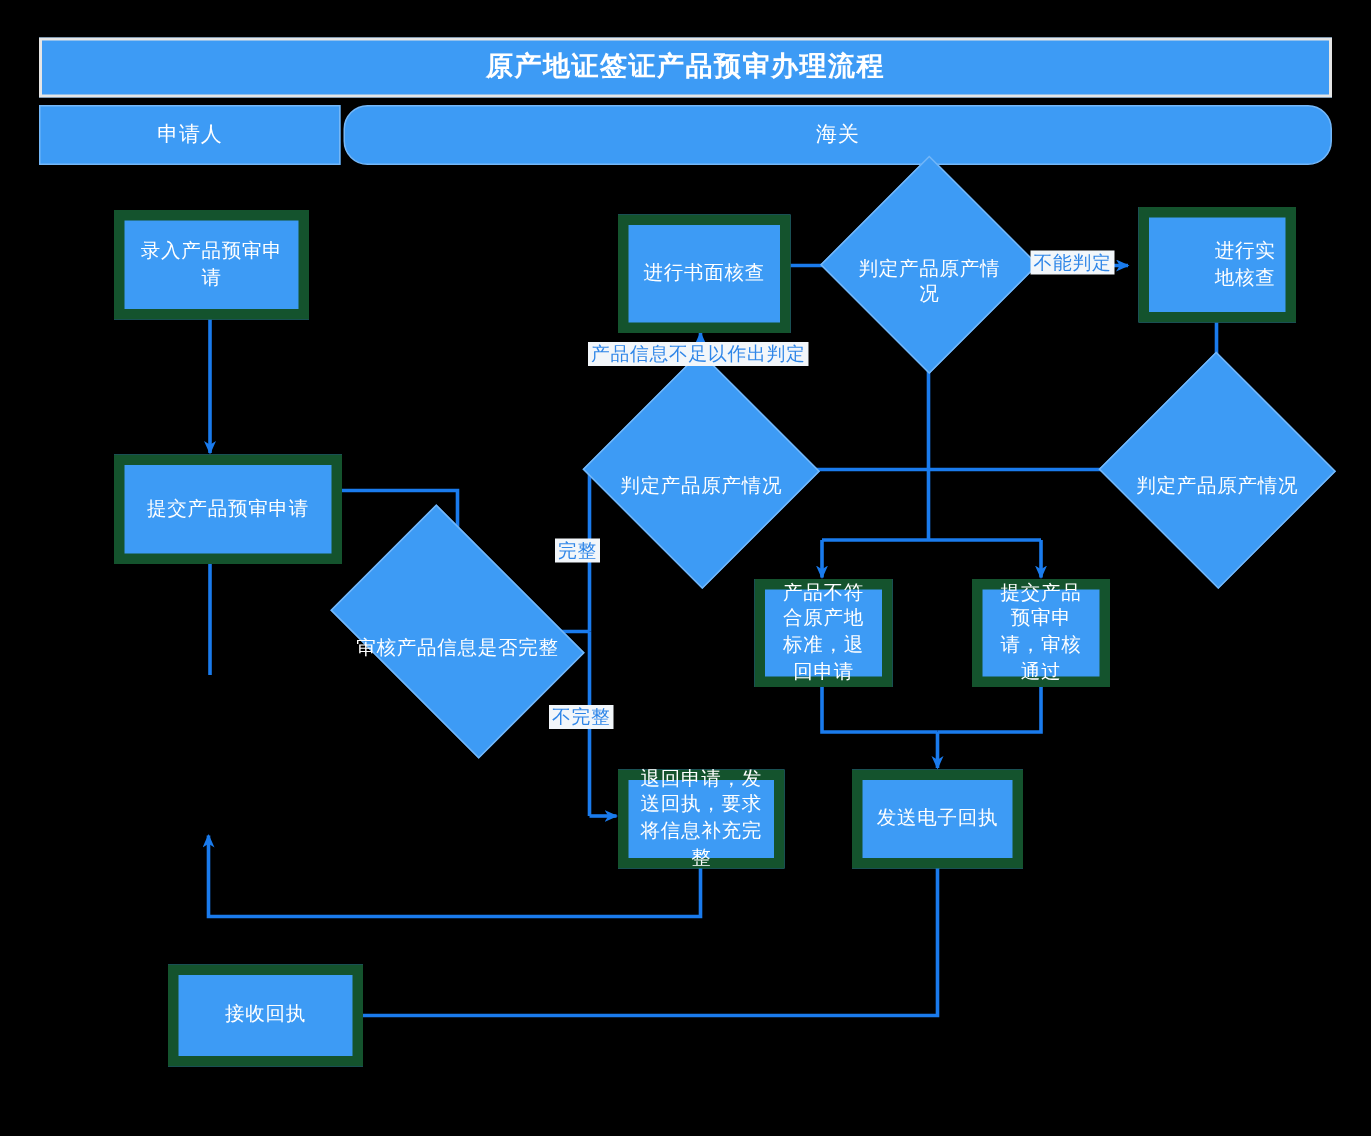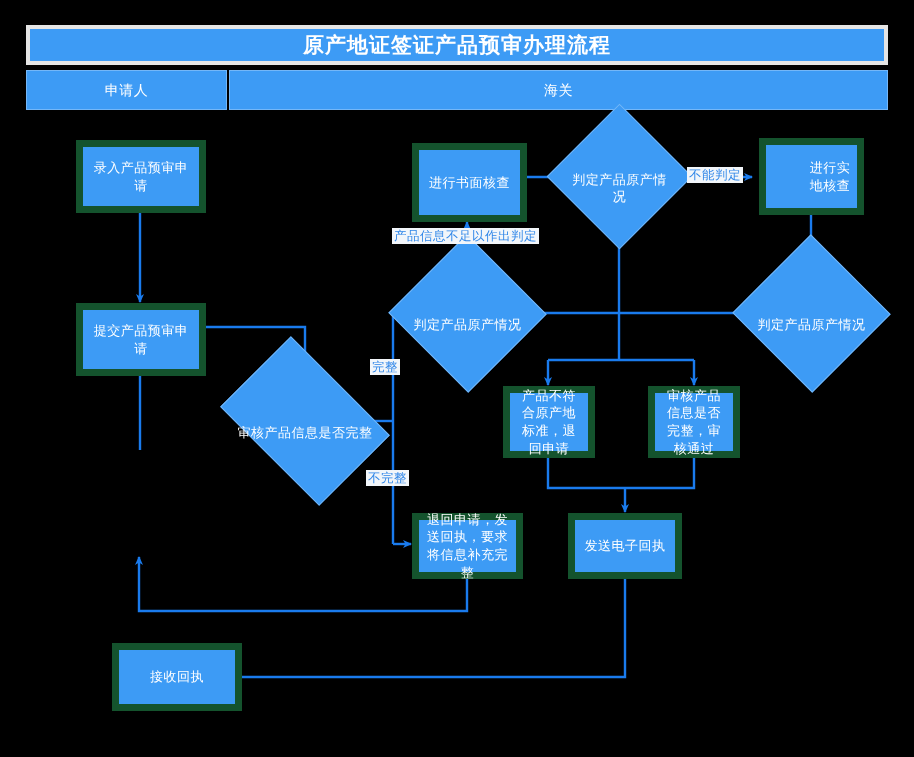--- a/index.html
+++ b/index.html
@@ -34,24 +34,24 @@
     text-align: center;
     color: #ffffff;
     background: #3d9bf5;
     border: 7px solid #14532d;
     font-size: 13px;
     line-height: 1.35;
     letter-spacing: 0.5px;
     padding: 2px 6px;
   }
   .title-band {
-    font-size: 21px;
+    font-size: 18px;
     font-weight: bold;
     letter-spacing: 1px;
-    border: 4px solid #e5e5e5;
+    border: 2px solid #e5e5e5;
   }
   .lane-head {
     font-size: 14px;
     border: 1px solid #74b7f8;
   }
   .diamond-wrap {
     position: absolute;
     display: flex;
     align-items: center;
     justify-content: center;
@@ -137,25 +137,25 @@
       <path d="M625,578 L625,677 L213,677" marker-end="url(#arrow)"></path>
 
       <path d="M467,578 L467,611 L139,611 L139,557" marker-end="url(#arrow)"></path>
     </g>
   </svg>
 
   <div class="node title-band" style="left:26px; top:25px; width:862px; height:40px;">原产地证签证产品预审办理流程</div>
 
   <div class="node lane-head" style="left:26px; top:70px; width:201px; height:40px;">申请人</div>
 
-  <div class="node lane-head" style="left:229px; top:70px; width:659px; height:40px;">海关</div>
+  <div class="node lane-head" style="left:229px; top:70px; width:659px; height:40px;border-radius:16px;">海关</div>
 
   <div class="node" style="left:76px; top:140px; width:130px; height:73px;">录入产品预审申请</div>
 
-  <div class="node" style="left:76px; top:303px; width:130px; height:73px;">提交产品预审申请</div>
+  <div class="node" style="left:76px; top:303px; width:152px; height:73px;">提交产品预审申请</div>
 
 
   <div class="node" style="left:76px; top:643px; width:130px; height:68px;margin-left:36px;">接收回执</div>
 
   <div class="diamond-wrap" style="left:235px; top:371px; width:140px; height:100px;">
     <div class="diamond-shape"></div>
     <div class="diamond-label">审核产品信息是否完整</div>
   </div>
 
   <div class="node" style="left:412px; top:143px; width:115px; height:79px;">进行书面核查</div>
@@ -172,21 +172,21 @@
     <div class="diamond-label">判定产品原产情况</div>
   </div>
 
   <div class="diamond-wrap" style="left:755px; top:258px; width:113px; height:111px;">
     <div class="diamond-shape"></div>
     <div class="diamond-label">判定产品原产情况</div>
   </div>
 
   <div class="node" style="left:503px; top:386px; width:92px; height:72px;">产品不符合原产地标准，退回申请</div>
 
-  <div class="node" style="left:648px; top:386px; width:92px; height:72px;">审核产品信息是否完整，审核通过</div>
+  <div class="node" style="left:648px; top:386px; width:92px; height:72px;">提交产品预审申请，审核通过</div>
 
   <div class="node" style="left:412px; top:513px; width:111px; height:66px;">退回申请，发送回执，要求将信息补充完整</div>
 
   <div class="node" style="left:568px; top:513px; width:114px; height:66px;">发送电子回执</div>
 
   <div class="edge-label" style="left:370px; top:359px;">完整</div>
 
   <div class="edge-label" style="left:366px; top:470px;">不完整</div>
 
   <div class="edge-label" style="left:392px; top:228px;">产品信息不足以作出判定</div>

